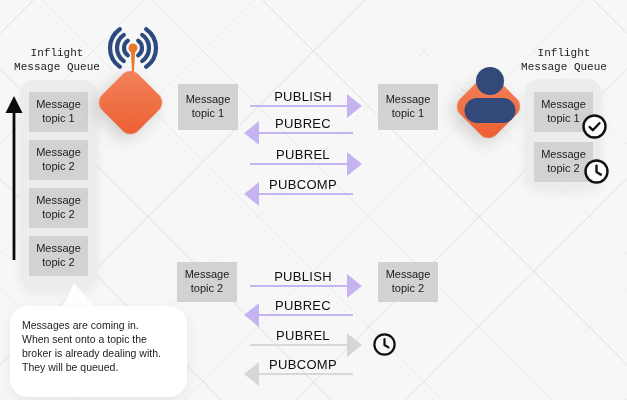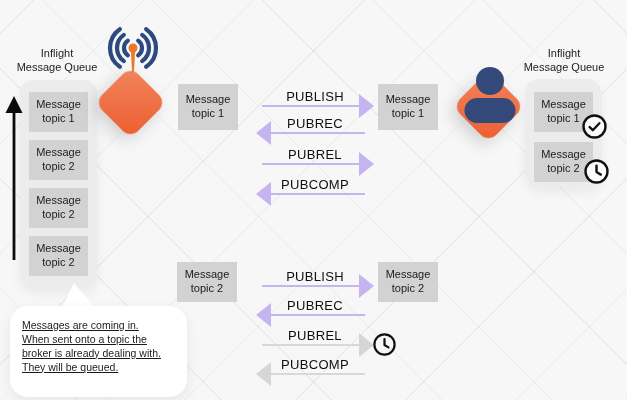--- a/index.html
+++ b/index.html
@@ -6,40 +6,40 @@
   #canvas {
     position:relative; width:627px; height:400px; overflow:hidden;
     font-family:"Liberation Sans", sans-serif; color:#1a1a1a;
     background-color:#f7f7f7;
     background-image:
       repeating-linear-gradient(45deg, rgba(0,0,0,0.05) 0, rgba(0,0,0,0.05) 1px, transparent 1px, transparent 78px),
       repeating-linear-gradient(-45deg, rgba(0,0,0,0.05) 0, rgba(0,0,0,0.05) 1px, transparent 1px, transparent 78px);
   }
   .q-title {
     position:absolute; width:98px; font-size:11px; line-height:1.25;
-    color:#1c1c1c; text-align:center; white-space:pre-line;
+    color:#1c1c1c; text-align:center; white-space:pre-line;font-family:Liberation Mono, monospace;
   }
   .queue {
     position:absolute; background:#ececec; border-radius:14px;
     box-shadow:0 6px 12px rgba(0,0,0,0.06);
   }
   .q-box, .msg-box {
     position:absolute; background:#d2d2d2; display:flex; align-items:center;
     justify-content:center; text-align:center; font-size:11px; line-height:1.25;
     color:#1a1a1a; padding:0 2px; box-sizing:border-box;
   }
   .q-box  { width:59px; height:40px; }
   .msg-box{ width:60px; height:46px; }
   .diamond {
     position:absolute; width:51px; height:51px; border-radius:11px;
     transform:rotate(45deg);
     background:linear-gradient(135deg,#f3845d 0%, #ec5e30 100%);
     filter:drop-shadow(0 7px 8px rgba(0,0,0,0.16));
   }
-  .arrow { position:absolute; left:252px; width:126px; height:32px; }
+  .arrow { position:absolute; left:240px; width:126px; height:32px; }
   .alabel {
     position:absolute; top:0; left:0; right:0; text-align:center;
     font-size:13px; line-height:15px; color:#0f0f0f; letter-spacing:0.3px;
   }
   .shaft { position:absolute; top:16px; height:2px; }
   .head  { position:absolute; top:5px; width:0; height:0;
            border-top:12px solid transparent; border-bottom:12px solid transparent; }
   .arrow.right .shaft { left:10px; width:97px; }
   .arrow.right .head  { left:107px; border-left:15px solid; }
   .arrow.left  .shaft { left:19px; width:94px; }
@@ -47,21 +47,21 @@
   .arrow.purple .shaft { background:#c6b4f1; }
   .arrow.purple.right .head { border-left-color:#c6b4f1; }
   .arrow.purple.left  .head { border-right-color:#c6b4f1; }
   .arrow.gray .shaft { background:#d8d8d8; }
   .arrow.gray.right .head { border-left-color:#d6d6d6; }
   .arrow.gray.left  .head { border-right-color:#d6d6d6; }
   .status-icon { position:absolute; }
   .bubble {
     position:absolute; left:10px; top:306px; width:177px; height:91px;
     background:#ffffff; border-radius:18px; box-sizing:border-box;
-    padding:13px 12px 24px 12px; box-shadow:0 5px 14px rgba(0,0,0,0.07);text-decoration:underline;
+    padding:13px 12px 24px 12px; box-shadow:0 5px 14px rgba(0,0,0,0.07);
   }
   .bubble p { margin:0; font-size:10.5px; line-height:1.32; color:#222; }
   .bubble p + p { }
   .bubble-tail {
     position:absolute; left:62px; top:283px; width:0; height:0;
     border-left:12px solid transparent; border-right:21px solid transparent;
     border-bottom:25px solid #ffffff;
   }
 </style>
 </head>

